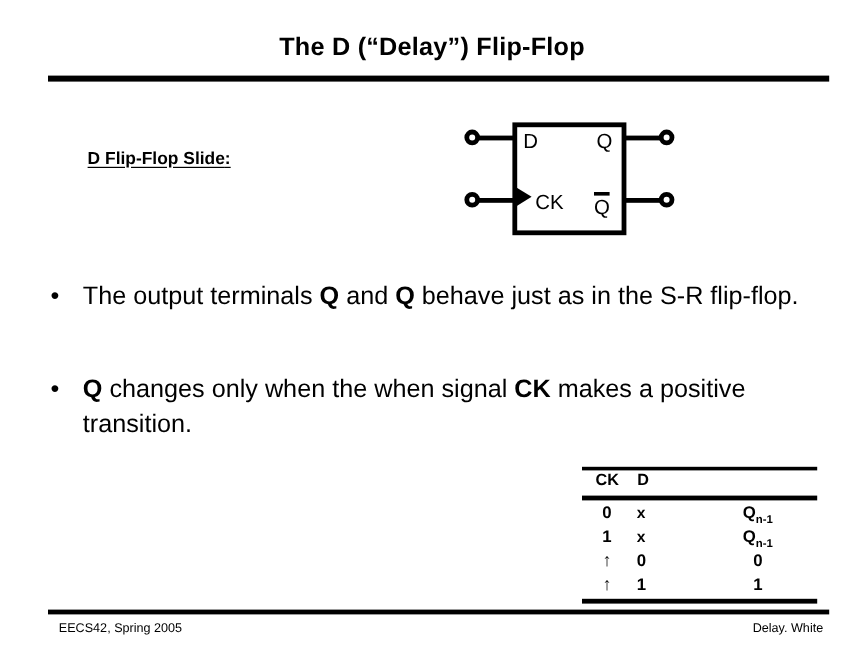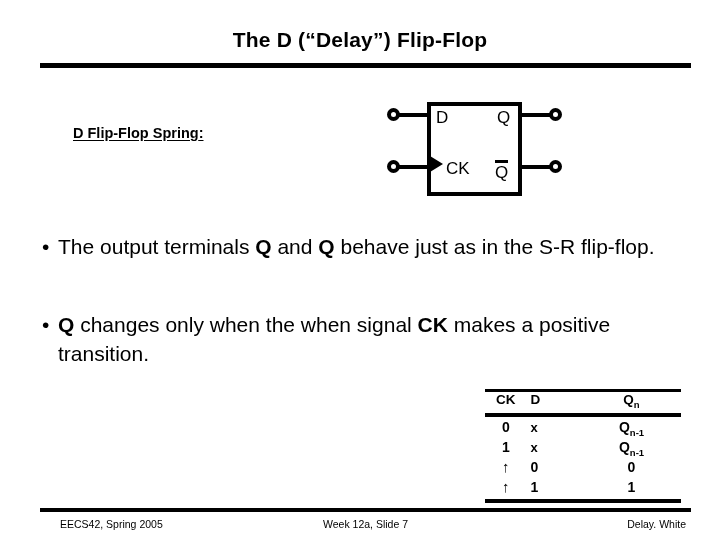--- a/index.html
+++ b/index.html
@@ -129,21 +129,21 @@
     line-height: 29px;
     color: #000000;
   }
   .bullet .dot {
     position: absolute;
     left: 0;
     top: 0;
   }
   .bullet .btext {
     display: block;
-    margin-left: 16px;
+    margin-left: 27px;
   }
   .bullet-1 { left: 42px; top: 232px; width: 660px; }
   .bullet-2 { left: 42px; top: 310px; width: 660px; }
   b { font-weight: bold; }
 
   
   .truth-table {
     position: absolute;
     left: 485px;
     top: 389px;
@@ -204,31 +204,31 @@
     background: #000000;
   }
   .footer {
     position: absolute;
     left: 40px;
     top: 518px;
     width: 651px;
     height: 16px;
     font-size: 10.5px;
   }
-  .footer-left   { position: absolute; left: 20px;   top: 0; }
+  .footer-left   { position: absolute; left: 9px;   top: 0; }
   .footer-center { position: absolute; left: 0; top: 0; width: 651px; text-align: center; }
   .footer-right  { position: absolute; right: 5px;  top: 0; }
 </style>
 </head>
 <body>
 
 <div class="slide-title">The D (“Delay”) Flip-Flop</div>
 <div class="title-rule"></div>
 
-<div class="symbol-label"><span class="u">D Flip-Flop Spring</span><span class="u">:</span></div>
+<div class="symbol-label"><span class="u">D Flip-Flop Slide</span><span class="u">:</span></div>
 
 <div class="schematic">
   <div class="lead lead-in-d"></div>
   <div class="lead lead-in-ck"></div>
   <div class="lead lead-out-q"></div>
   <div class="lead lead-out-qb"></div>
 
   <div class="terminal term-d"></div>
   <div class="terminal term-ck"></div>
   <div class="terminal term-q"></div>
@@ -255,21 +255,20 @@
   <span class="btext">
     <b>Q</b><span> changes only when the when signal </span><b>CK</b><span> makes a positive transition.</span>
   </span>
 </div>
 
 <div class="truth-table">
   <div class="tt-rule-top"></div>
   <div class="tt-row tt-head">
     <span class="tt-cell c-ck">CK</span>
     <span class="tt-cell c-d">D</span>
-    <span class="tt-cell c-q"><span>Q</span><sub>n</sub></span>
   </div>
   <div class="tt-rule-mid"></div>
   <div class="tt-body">
     <div class="tt-row">
       <span class="tt-cell c-ck">0</span>
       <span class="tt-cell c-d val-x">x</span>
       <span class="tt-cell c-q"><span>Q</span><sub>n-1</sub></span>
     </div>
     <div class="tt-row">
       <span class="tt-cell c-ck">1</span>
@@ -285,16 +284,15 @@
       <span class="tt-cell c-ck arrow-up">↑</span>
       <span class="tt-cell c-d">1</span>
       <span class="tt-cell c-q">1</span>
     </div>
   </div>
   <div class="tt-rule-bot"></div>
 </div>
 
 <div class="footer-rule"></div>
 <div class="footer">
-  <span class="footer-center">Week 12a, Slide 7</span>
   <span class="footer-left">EECS42, Spring 2005</span>
   <span class="footer-right">Delay. White</span>
 </div>
 
 </body></html>

